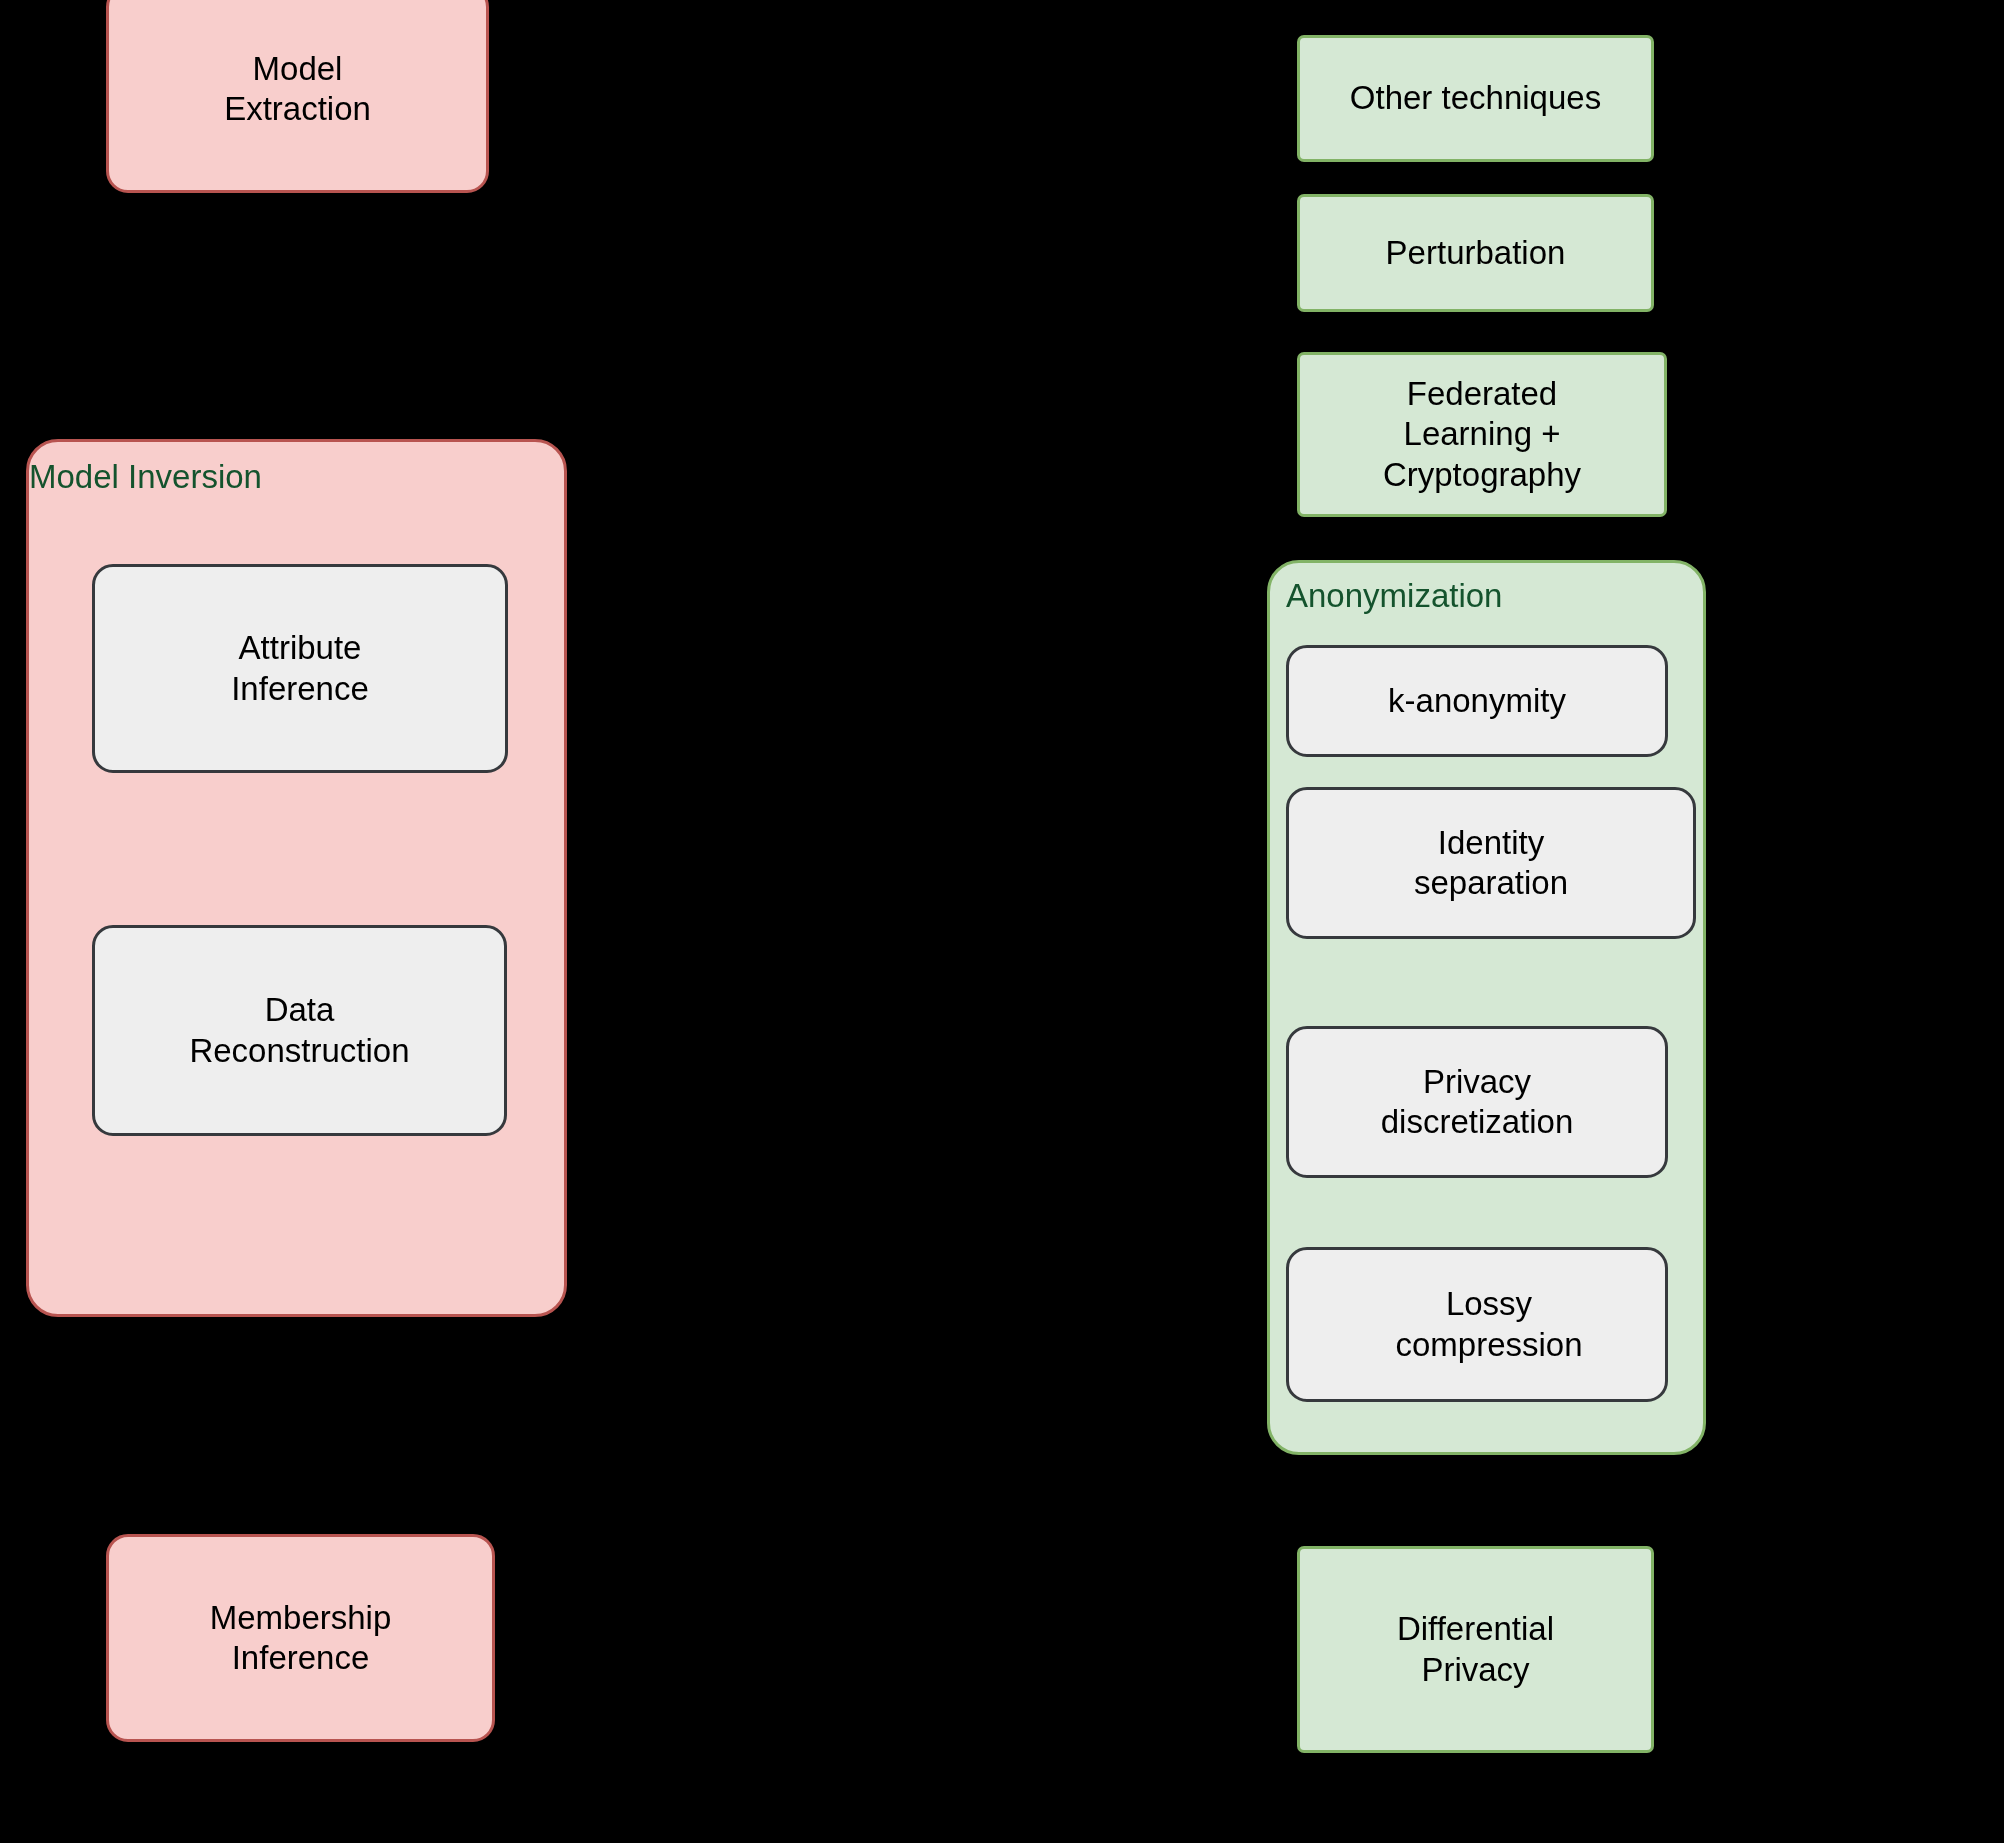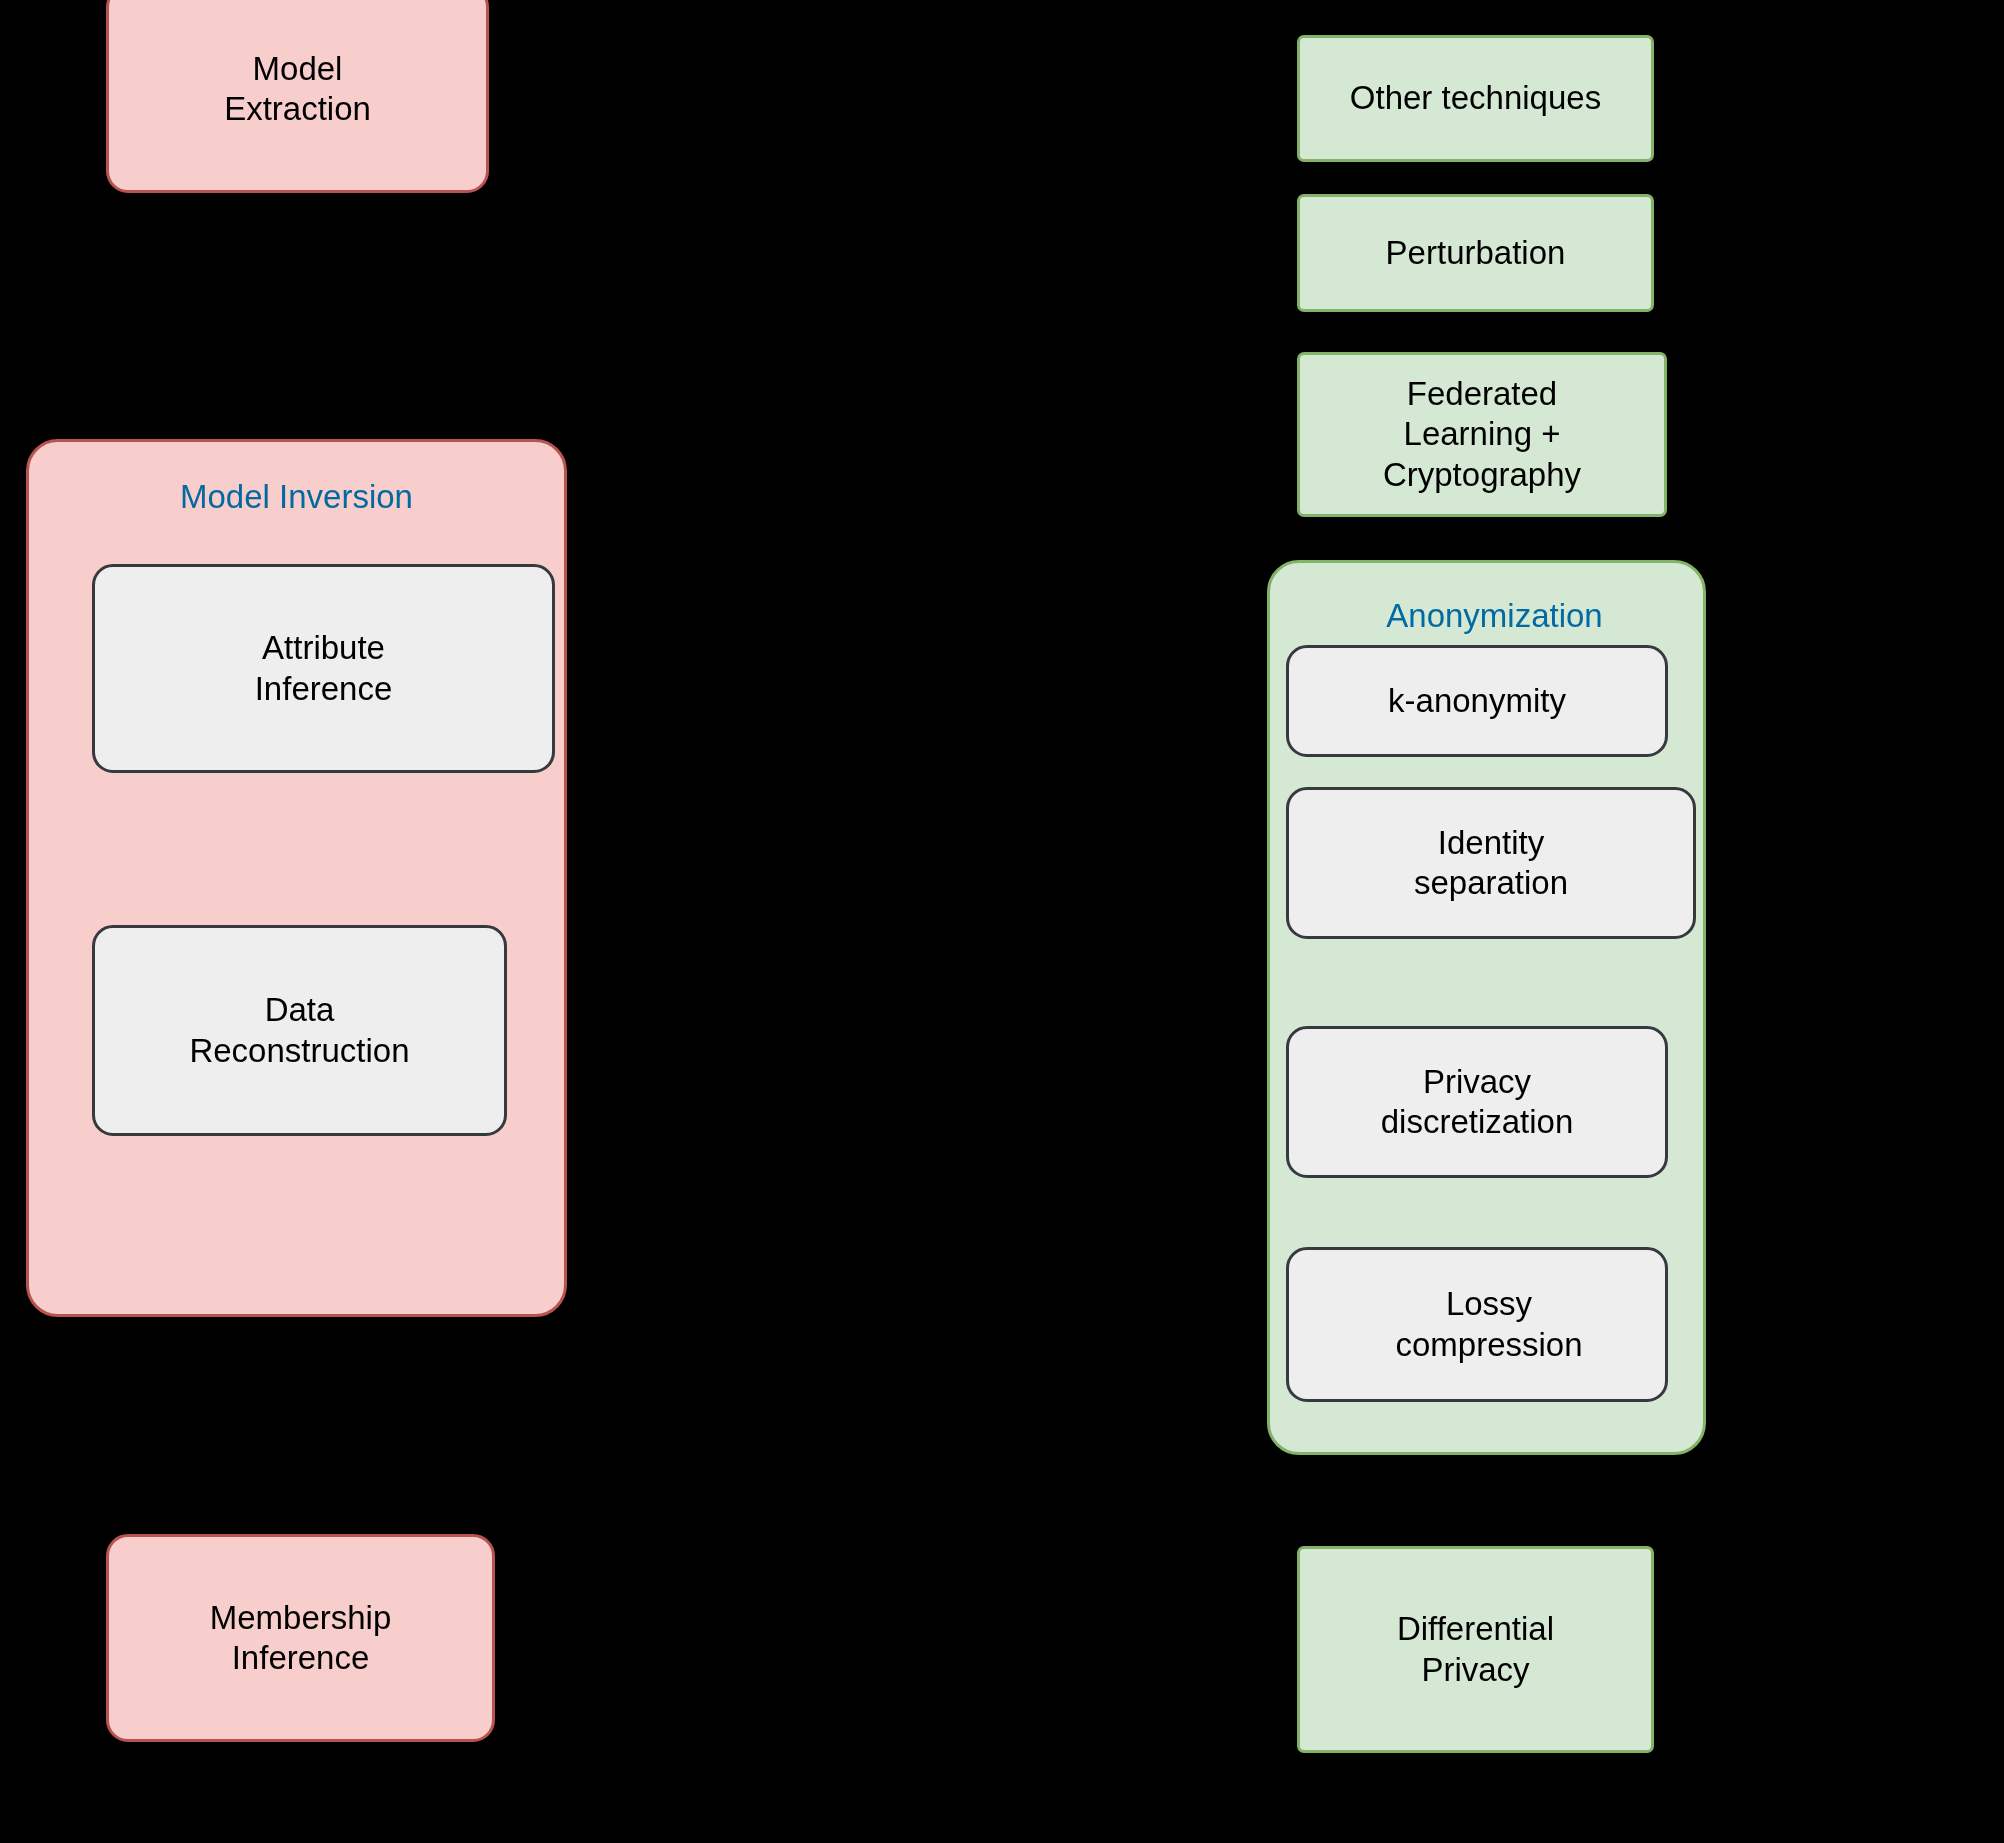--- a/index.html
+++ b/index.html
@@ -65,25 +65,24 @@
 
   .sub-box {
     background: #eeeeee;
     border: 3.7px solid #36393d;
     border-radius: 21px;
     font-size: 33px;
   }
 
   .group-label {
     position: absolute;
-    color: #0369a1;
+    color: #14532d;
     font-size: 33px;
-    text-align: center;
+    text-align: left;
     white-space: nowrap;
-    margin-top: 20px;
   }
 
   
   #edges {
     position: absolute;
     left: 0;
     top: 0;
     width: 2005px;
     height: 1843px;
     pointer-events: none;
@@ -120,21 +119,21 @@
     <path d="M 2512 2895 L 2512 2930" fill="none" stroke="#000000" stroke-width="9"></path>
   </svg>
 
   <div class="node attack-box" style="left:106px; top:-15px; width:383px; height:208px;">Model
 Extraction</div>
 
   <div class="node attack-group" style="left:26px; top:439px; width:541px; height:878px;">
     <span class="group-label" style="left:0; right:0; top:15px;">Model Inversion</span>
   </div>
 
-  <div class="node sub-box" style="left:92px; top:564px; width:463px; height:209px;">Attribute
+  <div class="node sub-box" style="left:92px; top:564px; width:416px; height:209px;">Attribute
 Inference</div>
 
   <div class="node sub-box" style="left:92px; top:925px; width:415px; height:211px;">Data
 Reconstruction</div>
 
   <div class="node attack-box" style="left:106px; top:1534px; width:389px; height:208px;">Membership
 Inference</div>
 
   <div class="node defense-box" style="left:1297px; top:35px; width:357px; height:127px;">Other techniques</div>
 

